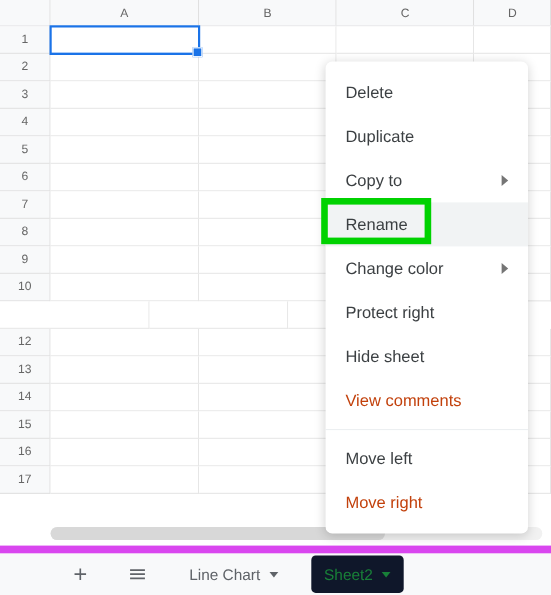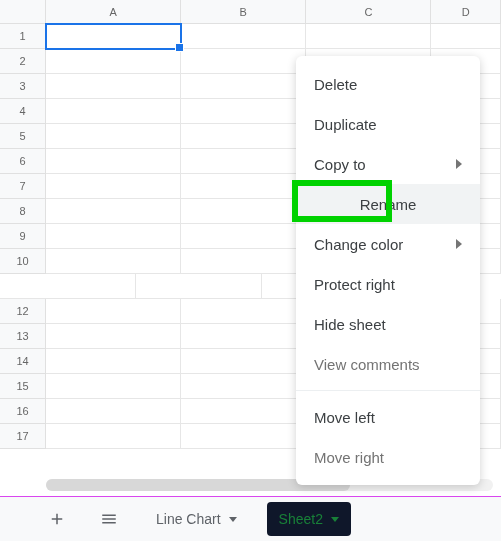--- a/index.html
+++ b/index.html
@@ -103,24 +103,24 @@
       background: #d8d8d8;
       border-radius: 6px;
     }
     .bottom-bar {
       position: absolute;
       left: 0;
       right: 0;
       bottom: 0;
       height: 45px;
       background: #f8f9fa;
-      border-top: 1px solid #d946ef;
-      display: flex;
-      align-items: center;
-      padding-left: 40px;
+      border-top: 7px solid #d946ef;
+      display: flex;
+      align-items: center;
+      padding-left: 56px;
       gap: 18px;
     }
     .bb-btn {
       width: 34px;
       height: 34px;
       display: flex;
       align-items: center;
       justify-content: center;
       color: #5f6368;
       border-radius: 4px;
@@ -164,21 +164,21 @@
       height: 40px;
       display: flex;
       align-items: center;
       justify-content: space-between;
       padding: 0 18px;
       font-size: 15px;
       color: #3c4043;
       cursor: pointer;
     }
     .ctx-item.disabled {
-      color: #737373;
+      color: #c2410c;
       cursor: default;
       align-items: center;
     }
     .ctx-item.highlight-box {
       position: relative;
     }
     .ctx-item .submenu-arrow {
       width: 0; height: 0;
       border-top: 5px solid transparent;
       border-bottom: 5px solid transparent;
@@ -359,21 +359,21 @@
   <div class="ctx-item">
     <span>Delete</span>
   </div>
   <div class="ctx-item">
     <span>Duplicate</span>
   </div>
   <div class="ctx-item">
     <span>Copy to</span>
     <span class="submenu-arrow"></span>
   </div>
-  <div class="ctx-item highlight-box" id="rename-item" style="background:#f1f3f4;justify-content:center;">
+  <div class="ctx-item highlight-box" id="rename-item" style="background:#f1f3f4;">
     <span>Rename</span>
   </div>
   <div class="ctx-item">
     <span>Change color</span>
     <span class="submenu-arrow"></span>
   </div>
   <div class="ctx-item">
     <span>Protect right</span>
   </div>
   <div class="ctx-item">

